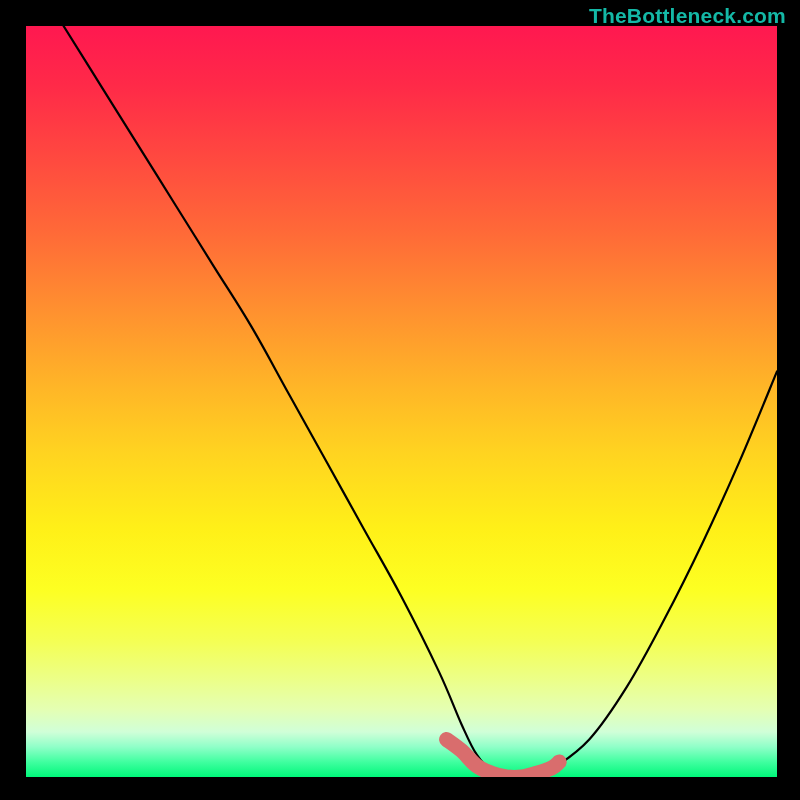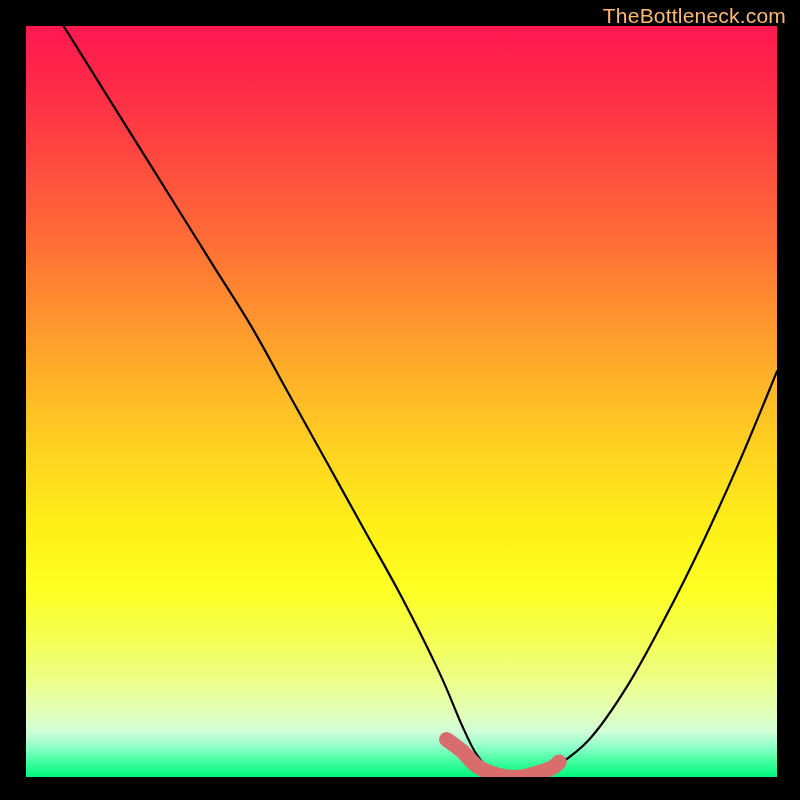--- a/index.html
+++ b/index.html
@@ -33,23 +33,23 @@
       #d0ffd8 94%,
       #8fffc8 96%,
       #40ffa0 98%,
       #00f77a 100%
     );
   }
   .watermark {
     position: absolute;
     top: 4px;
     right: 14px;
-    color: #fdba74;
+    color: #14b8a6;
     font-size: 21px;
-    font-weight: 400;
+    font-weight: 700;
     letter-spacing: 0.2px;
   }
   svg.curve {
     position: absolute;
     left: 0;
     top: 0;
     width: 751px;
     height: 751px;
   }
 </style>

